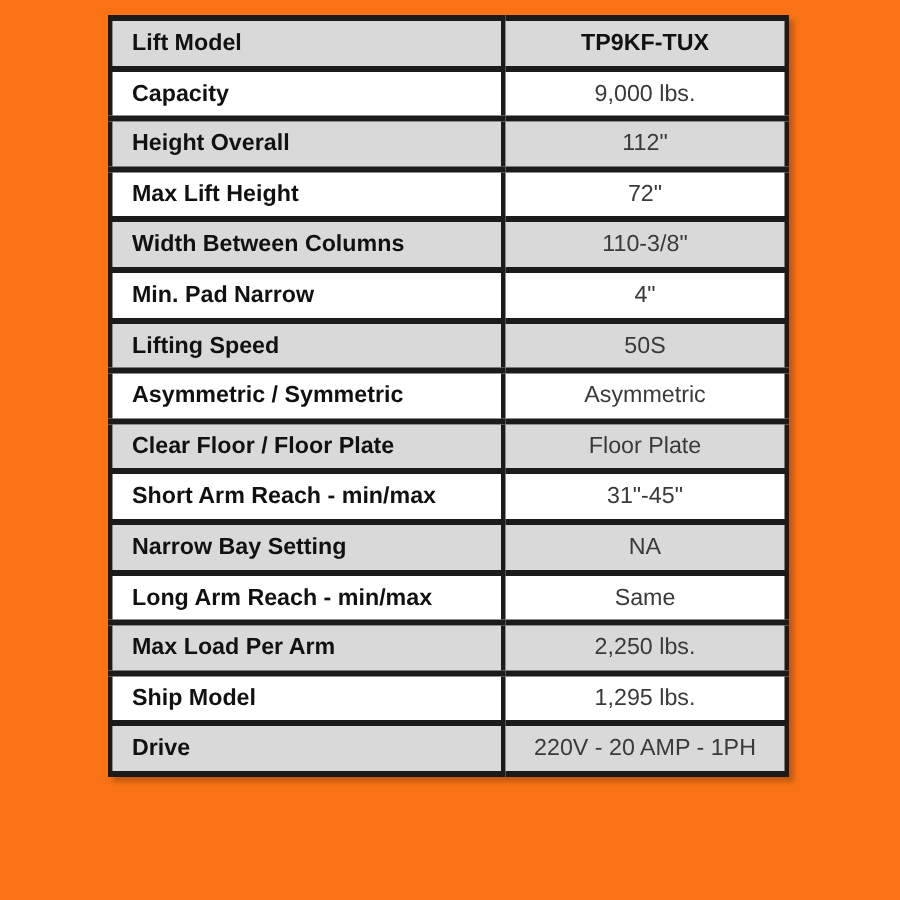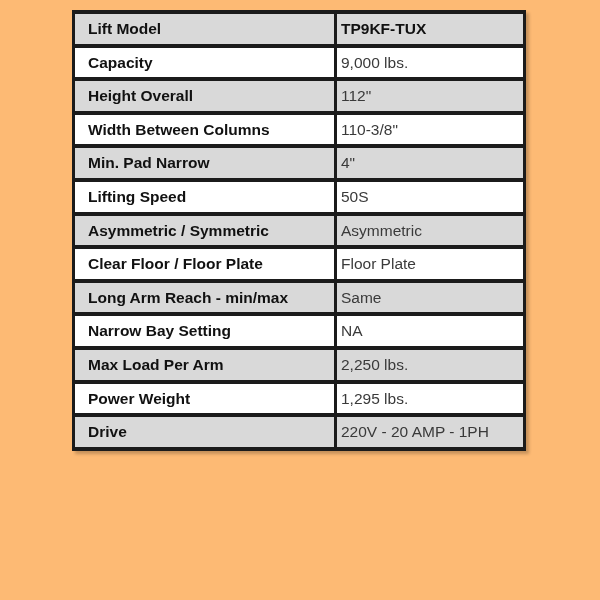--- a/index.html
+++ b/index.html
@@ -5,21 +5,21 @@
   html, body {
     margin: 0;
     padding: 0;
     background: #ffffff;
     font-family: "Liberation Sans", sans-serif;
   }
   .stage {
     position: relative;
     width: 600px;
     height: 600px;
-    background: #fdba74;
+    background: #f97316;
     overflow: hidden;
   }
   table.spec-table {
     position: absolute;
     left: 72px;
     top: 10px;
     width: 451px;
     border-collapse: collapse;
     table-layout: fixed;
     background: #ffffff;
@@ -38,21 +38,21 @@
   }
   .spec-table td.label {
     font-weight: bold;
     color: var(--label-color, #111111);
     text-align: left;
     padding: 0 4px 0 13px;
   }
   .spec-table td.value {
     font-weight: normal;
     color: var(--value-color, #3a3a3a);
-    text-align: left;
+    text-align: center;
     padding: 0 4px;
   }
   .spec-table tr:nth-child(odd) td {
     background: var(--shade-color, #d9d9d9);
   }
   .spec-table tr:nth-child(even) td {
     background: #ffffff;
   }
   .spec-table tr:first-child td.value {
     font-weight: bold;
@@ -78,20 +78,24 @@
     <td class="label">Capacity</td>
     <td class="value">9,000 lbs.</td>
   </tr>
 
   <tr>
     <td class="label">Height Overall</td>
     <td class="value">112"</td>
   </tr>
 
 
+  <tr>
+    <td class="label">Max Lift Height</td>
+    <td class="value">72"</td>
+  </tr>
 
   <tr>
     <td class="label">Width Between Columns</td>
     <td class="value">110-3/8"</td>
   </tr>
 
   <tr>
     <td class="label">Min. Pad Narrow</td>
     <td class="value">4"</td>
   </tr>
@@ -105,38 +109,42 @@
   <tr>
     <td class="label">Asymmetric / Symmetric</td>
     <td class="value">Asymmetric</td>
   </tr>
 
   <tr>
     <td class="label">Clear Floor / Floor Plate</td>
     <td class="value">Floor Plate</td>
   </tr>
 
-
   <tr>
-    <td class="label">Long Arm Reach - min/max</td>
-    <td class="value">Same</td>
+    <td class="label">Short Arm Reach - min/max</td>
+    <td class="value">31"-45"</td>
   </tr>
 
   <tr>
     <td class="label">Narrow Bay Setting</td>
     <td class="value">NA</td>
   </tr>
 
   <tr>
+    <td class="label">Long Arm Reach - min/max</td>
+    <td class="value">Same</td>
+  </tr>
+
+  <tr>
     <td class="label">Max Load Per Arm</td>
     <td class="value">2,250 lbs.</td>
   </tr>
 
   <tr>
-    <td class="label">Power Weight</td>
+    <td class="label">Ship Model</td>
     <td class="value">1,295 lbs.</td>
   </tr>
 
   <tr>
     <td class="label">Drive</td>
     <td class="value">220V - 20 AMP - 1PH</td>
   </tr>
 </tbody>
   </table>
 </div>

